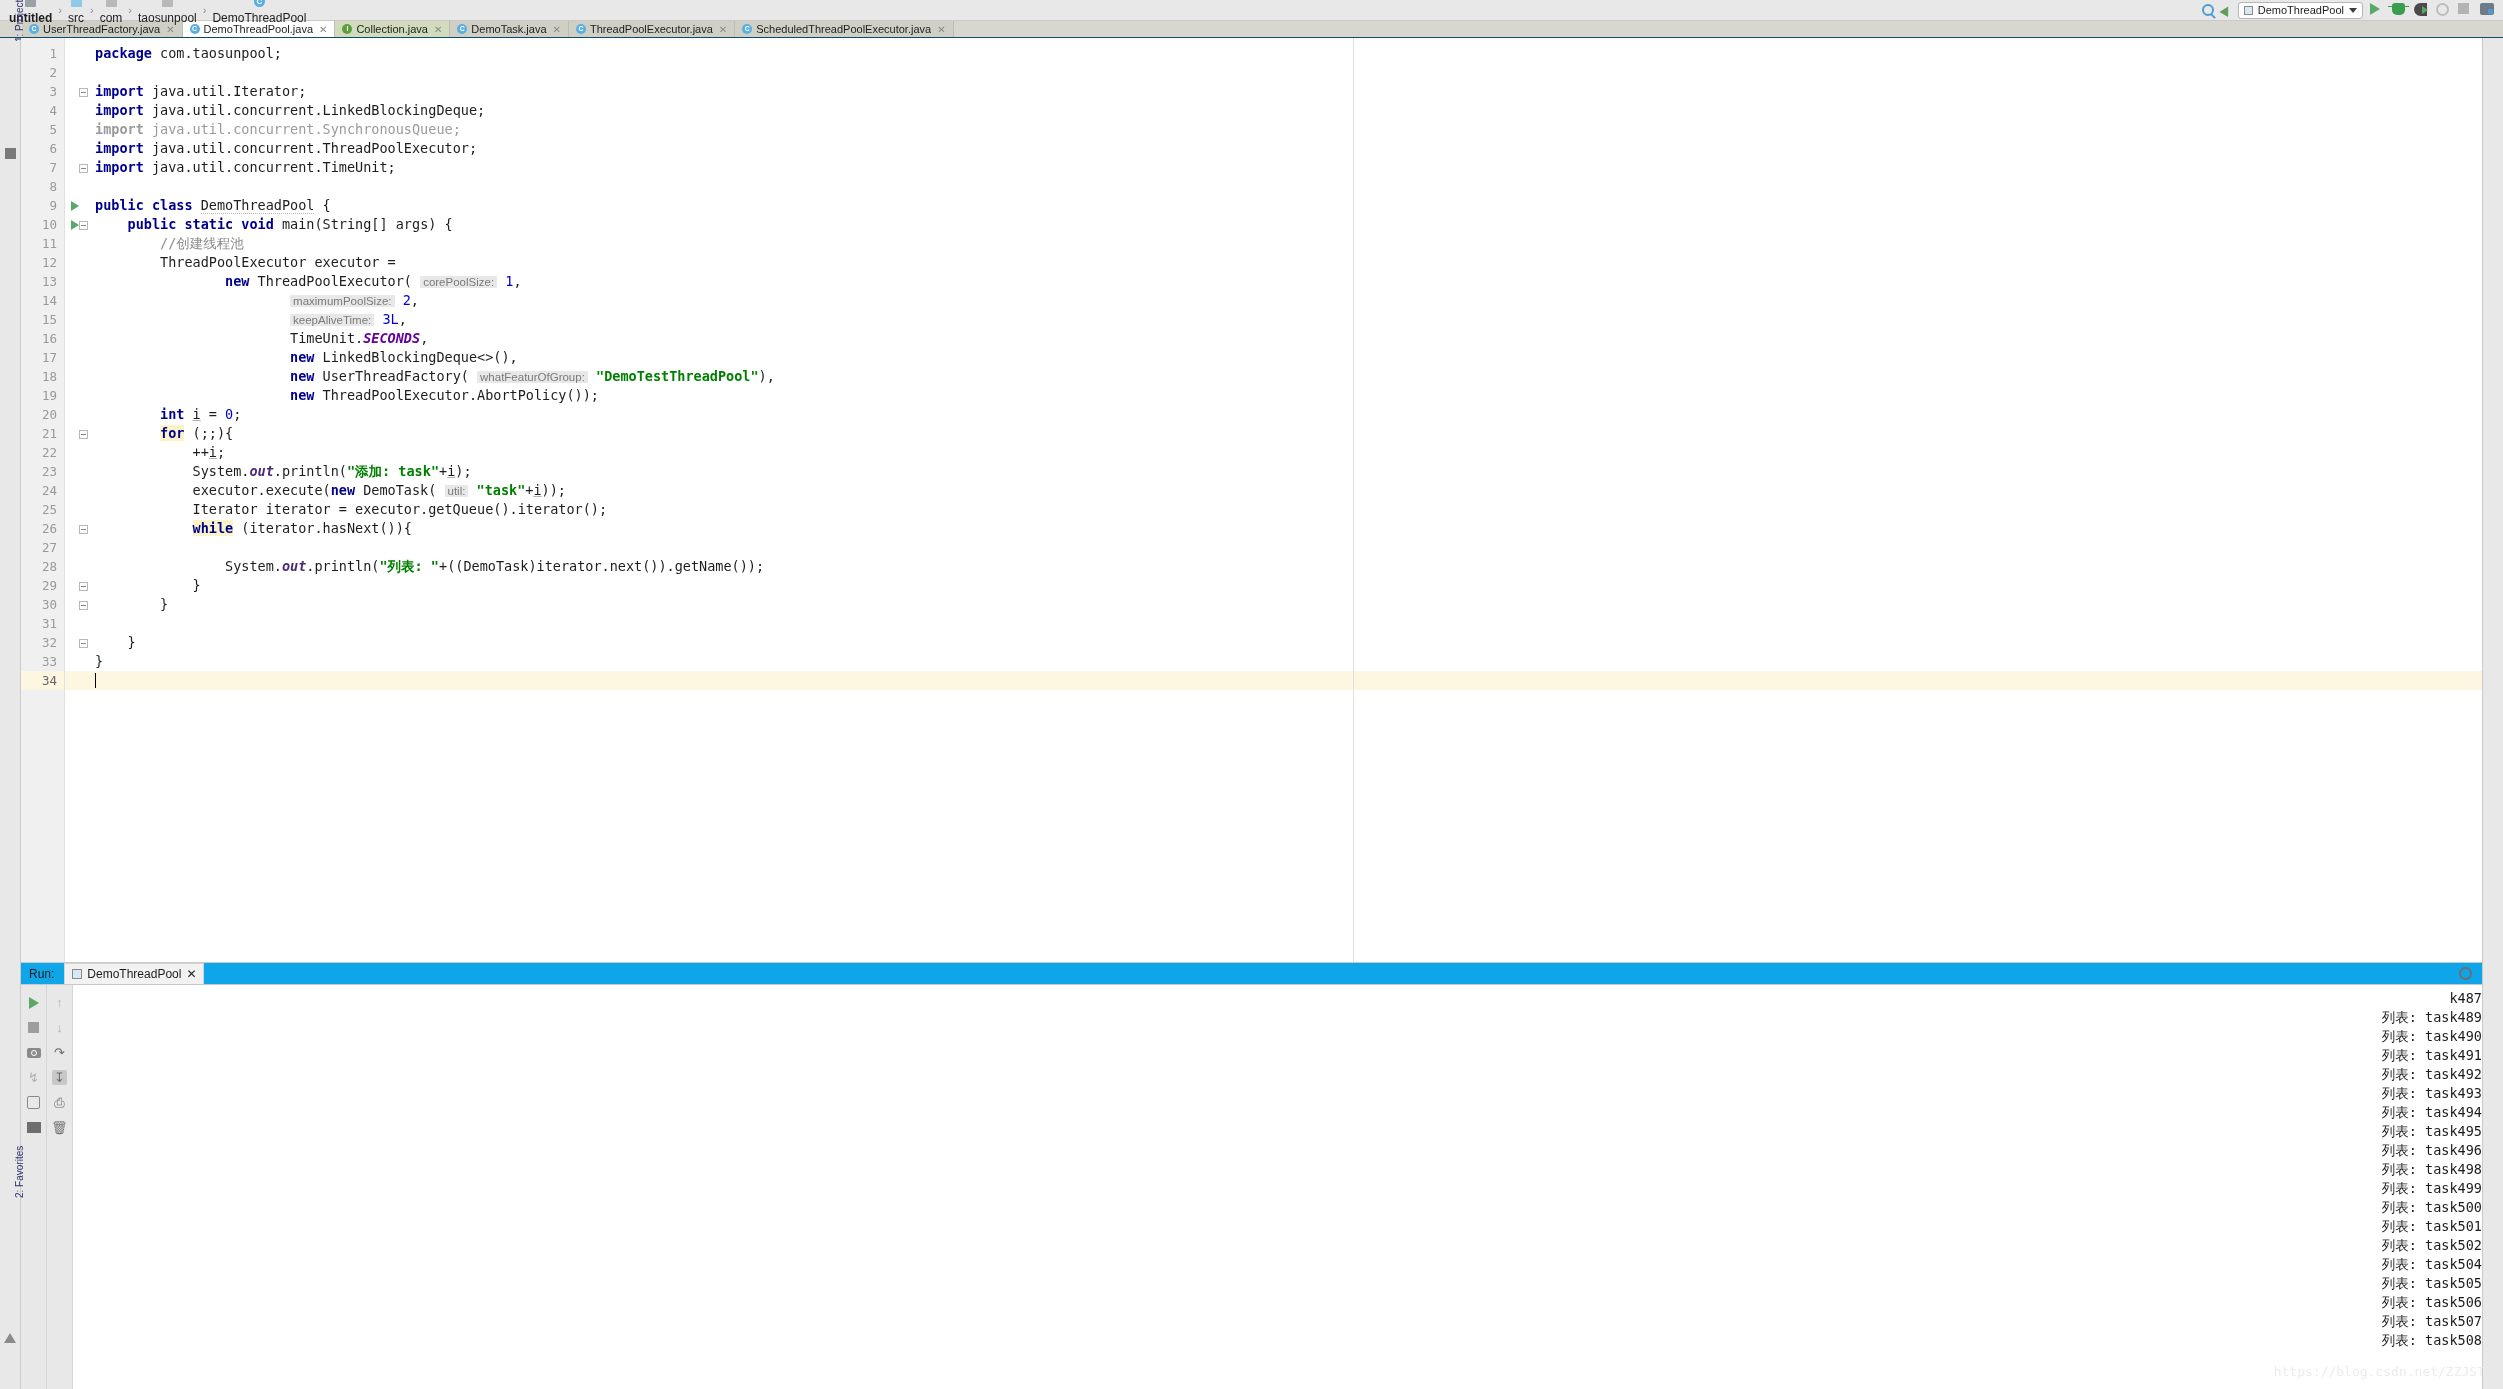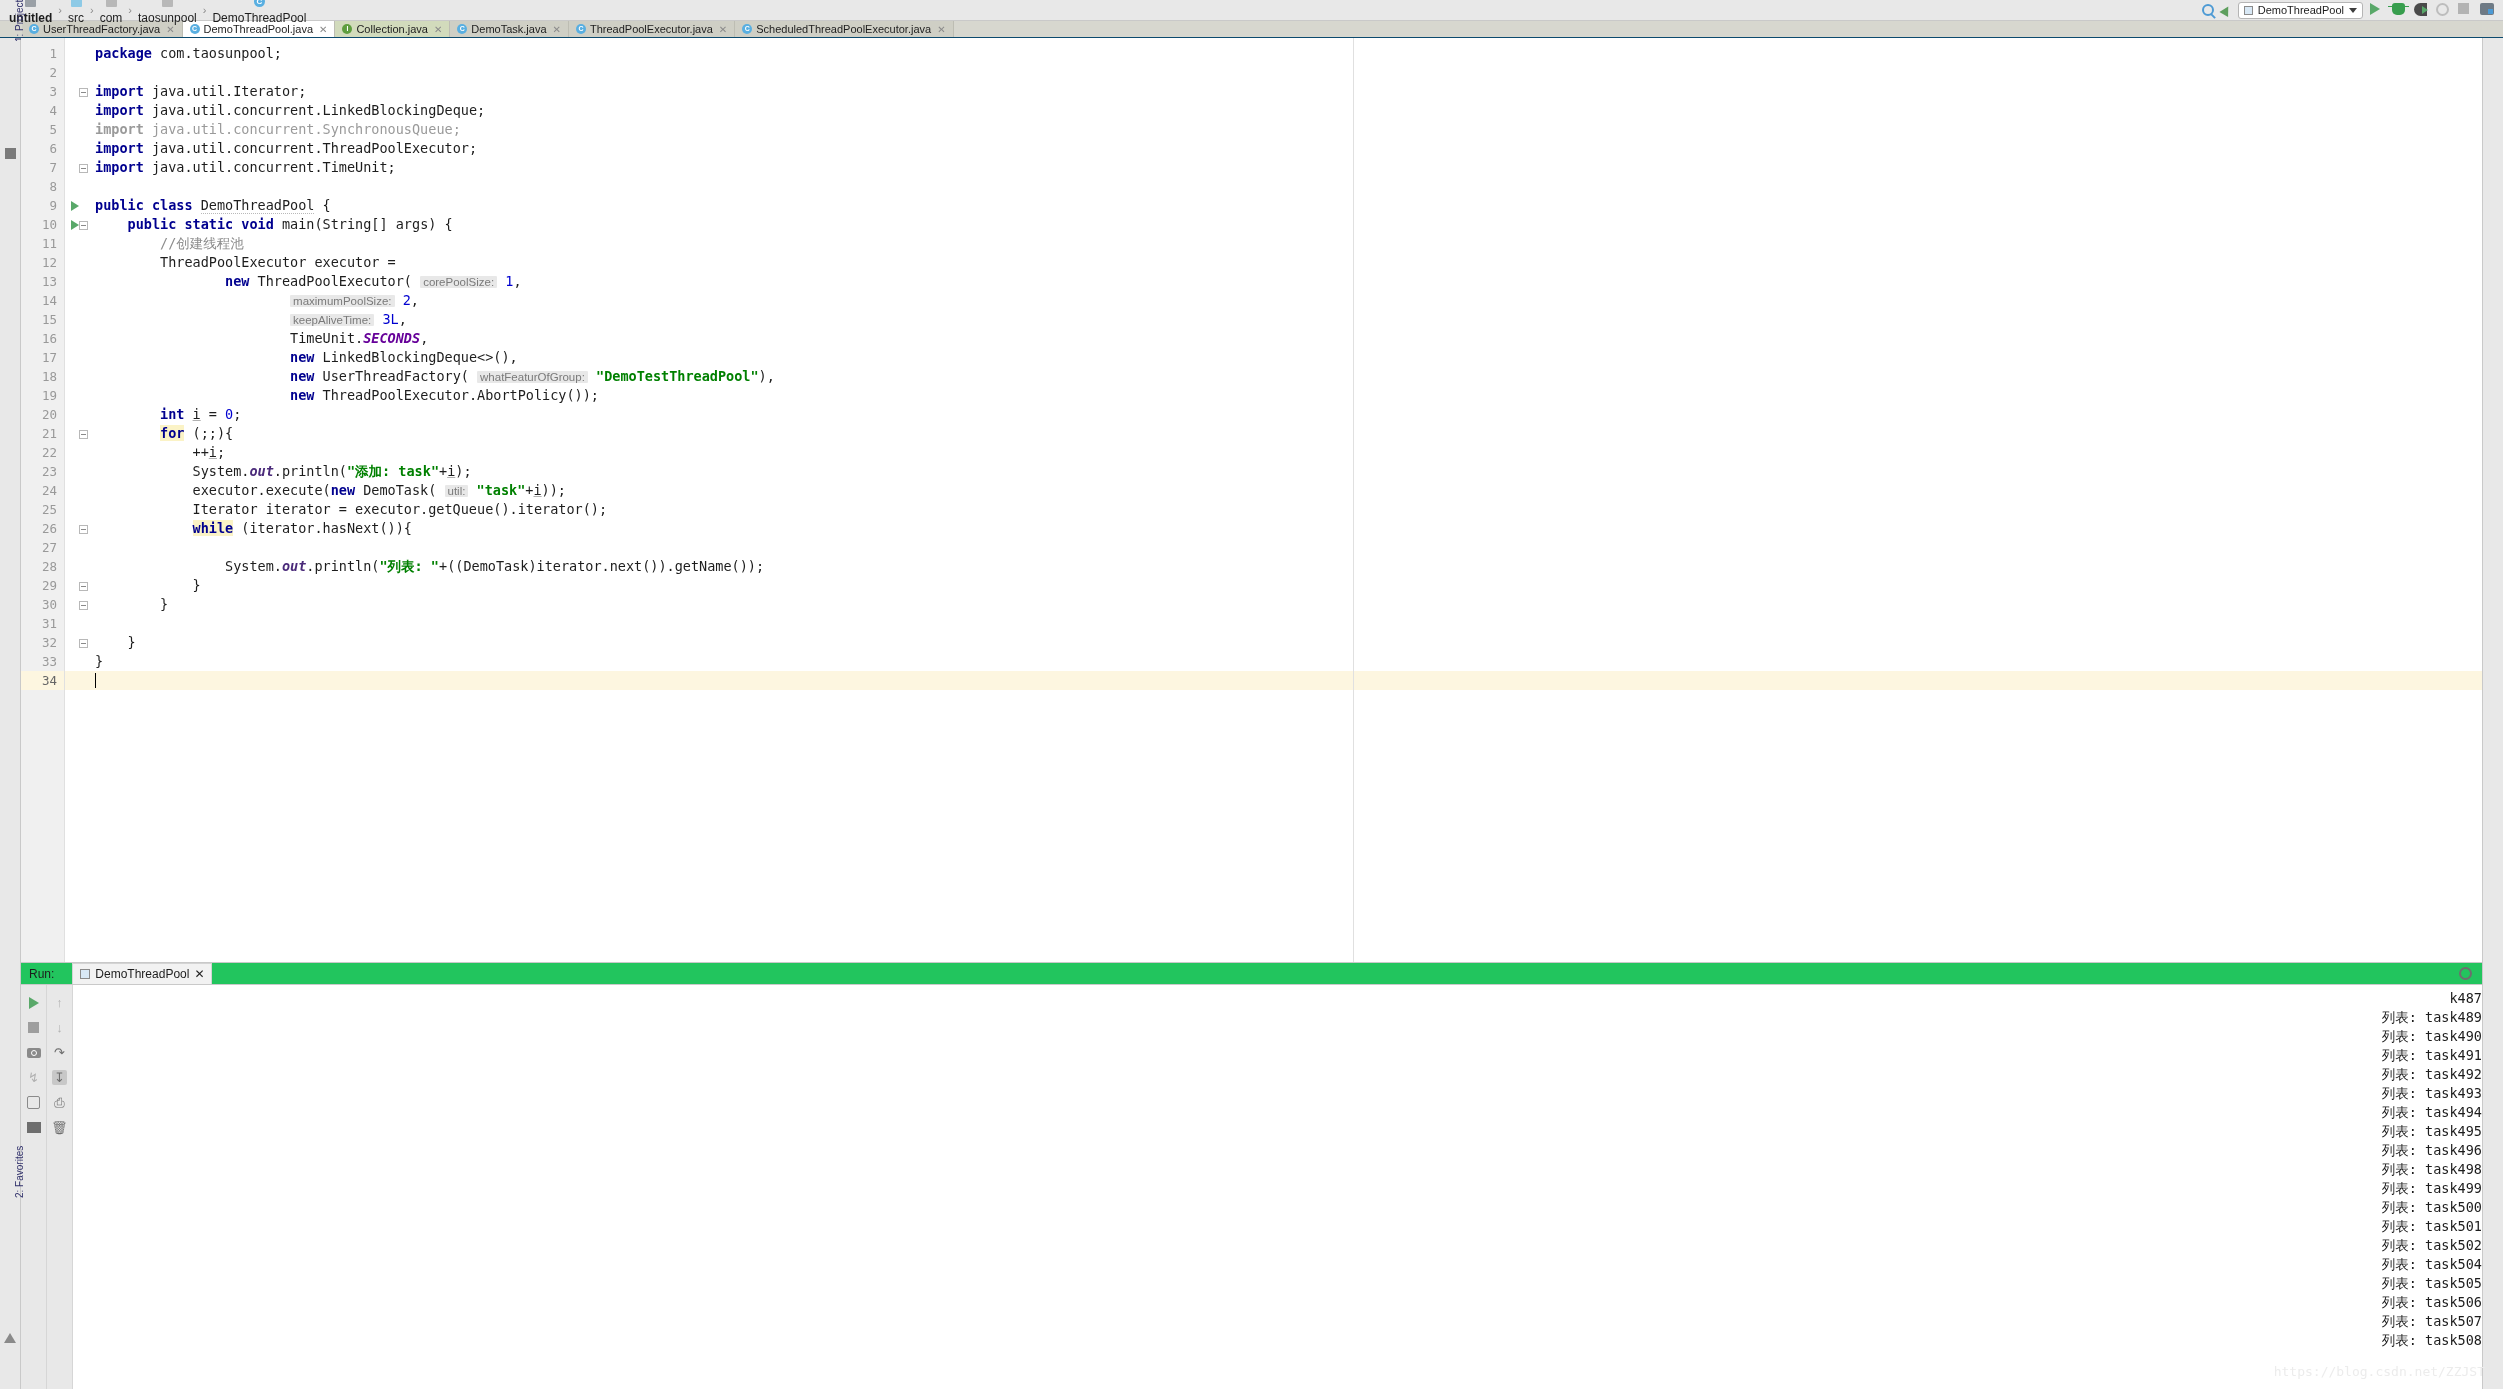--- a/index.html
+++ b/index.html
@@ -98,22 +98,22 @@
     padding:0 3px; font-family:"Liberation Sans",sans-serif; }
   .hl{ background:#fbf3c6; }
   .caret-line{ display:inline-block; width:1px; height:15px; background:#000;
     vertical-align:-3px; }
   .wavy{ border-bottom:1px dotted #b9b9b9; }
   .ul{ text-decoration:underline; text-decoration-color:#b0b0b0; }
   .margin-line{ position:absolute; left:1262px; top:0; bottom:0; width:1px; background:#e0e0e0; }
 
   
   .runpanel{ flex:1 1 auto; display:flex; flex-direction:column; min-height:0; background:#fff; }
-  .runhead{ height:22px; background:#22c55e; display:flex; align-items:center;
-    border-bottom:1px solid #c9c9c9; flex:0 0 22px; padding-left:8px; gap:18px; position:relative;justify-content:flex-end; }
+  .runhead{ height:22px; background:#0ea5e9; display:flex; align-items:center;
+    border-bottom:1px solid #c9c9c9; flex:0 0 22px; padding-left:8px; gap:10px; position:relative;justify-content:flex-end; }
   .runlabel{ font-size:12px; color:#1d1d1d; }
   .runtab{ display:flex; align-items:center; gap:5px; font-size:12px; color:#1d1d1d;
     background:#f2f2f2; border:1px solid #d4d4d4; border-bottom:none; height:21px; padding:0 7px; }
   .runtab .sq{ width:10px;height:10px;border:1px solid #8a8a8a;background:#d8e8f5; }
   .gear{ margin-left:auto; margin-right:10px; width:13px;height:13px; border:2px solid #6e6e6e;
     border-radius:50%; }
   .runbody{ flex:1 1 auto; display:flex; min-height:0; }
   .ctoolbar{ width:26px; background:#e8e8e8; border-right:1px solid #d6d6d6;
     flex:0 0 26px; display:flex; flex-direction:column; align-items:center; gap:10px; padding-top:10px; }
   .ctoolbar2{ width:26px; background:#e8e8e8; border-right:1px solid #d6d6d6;

